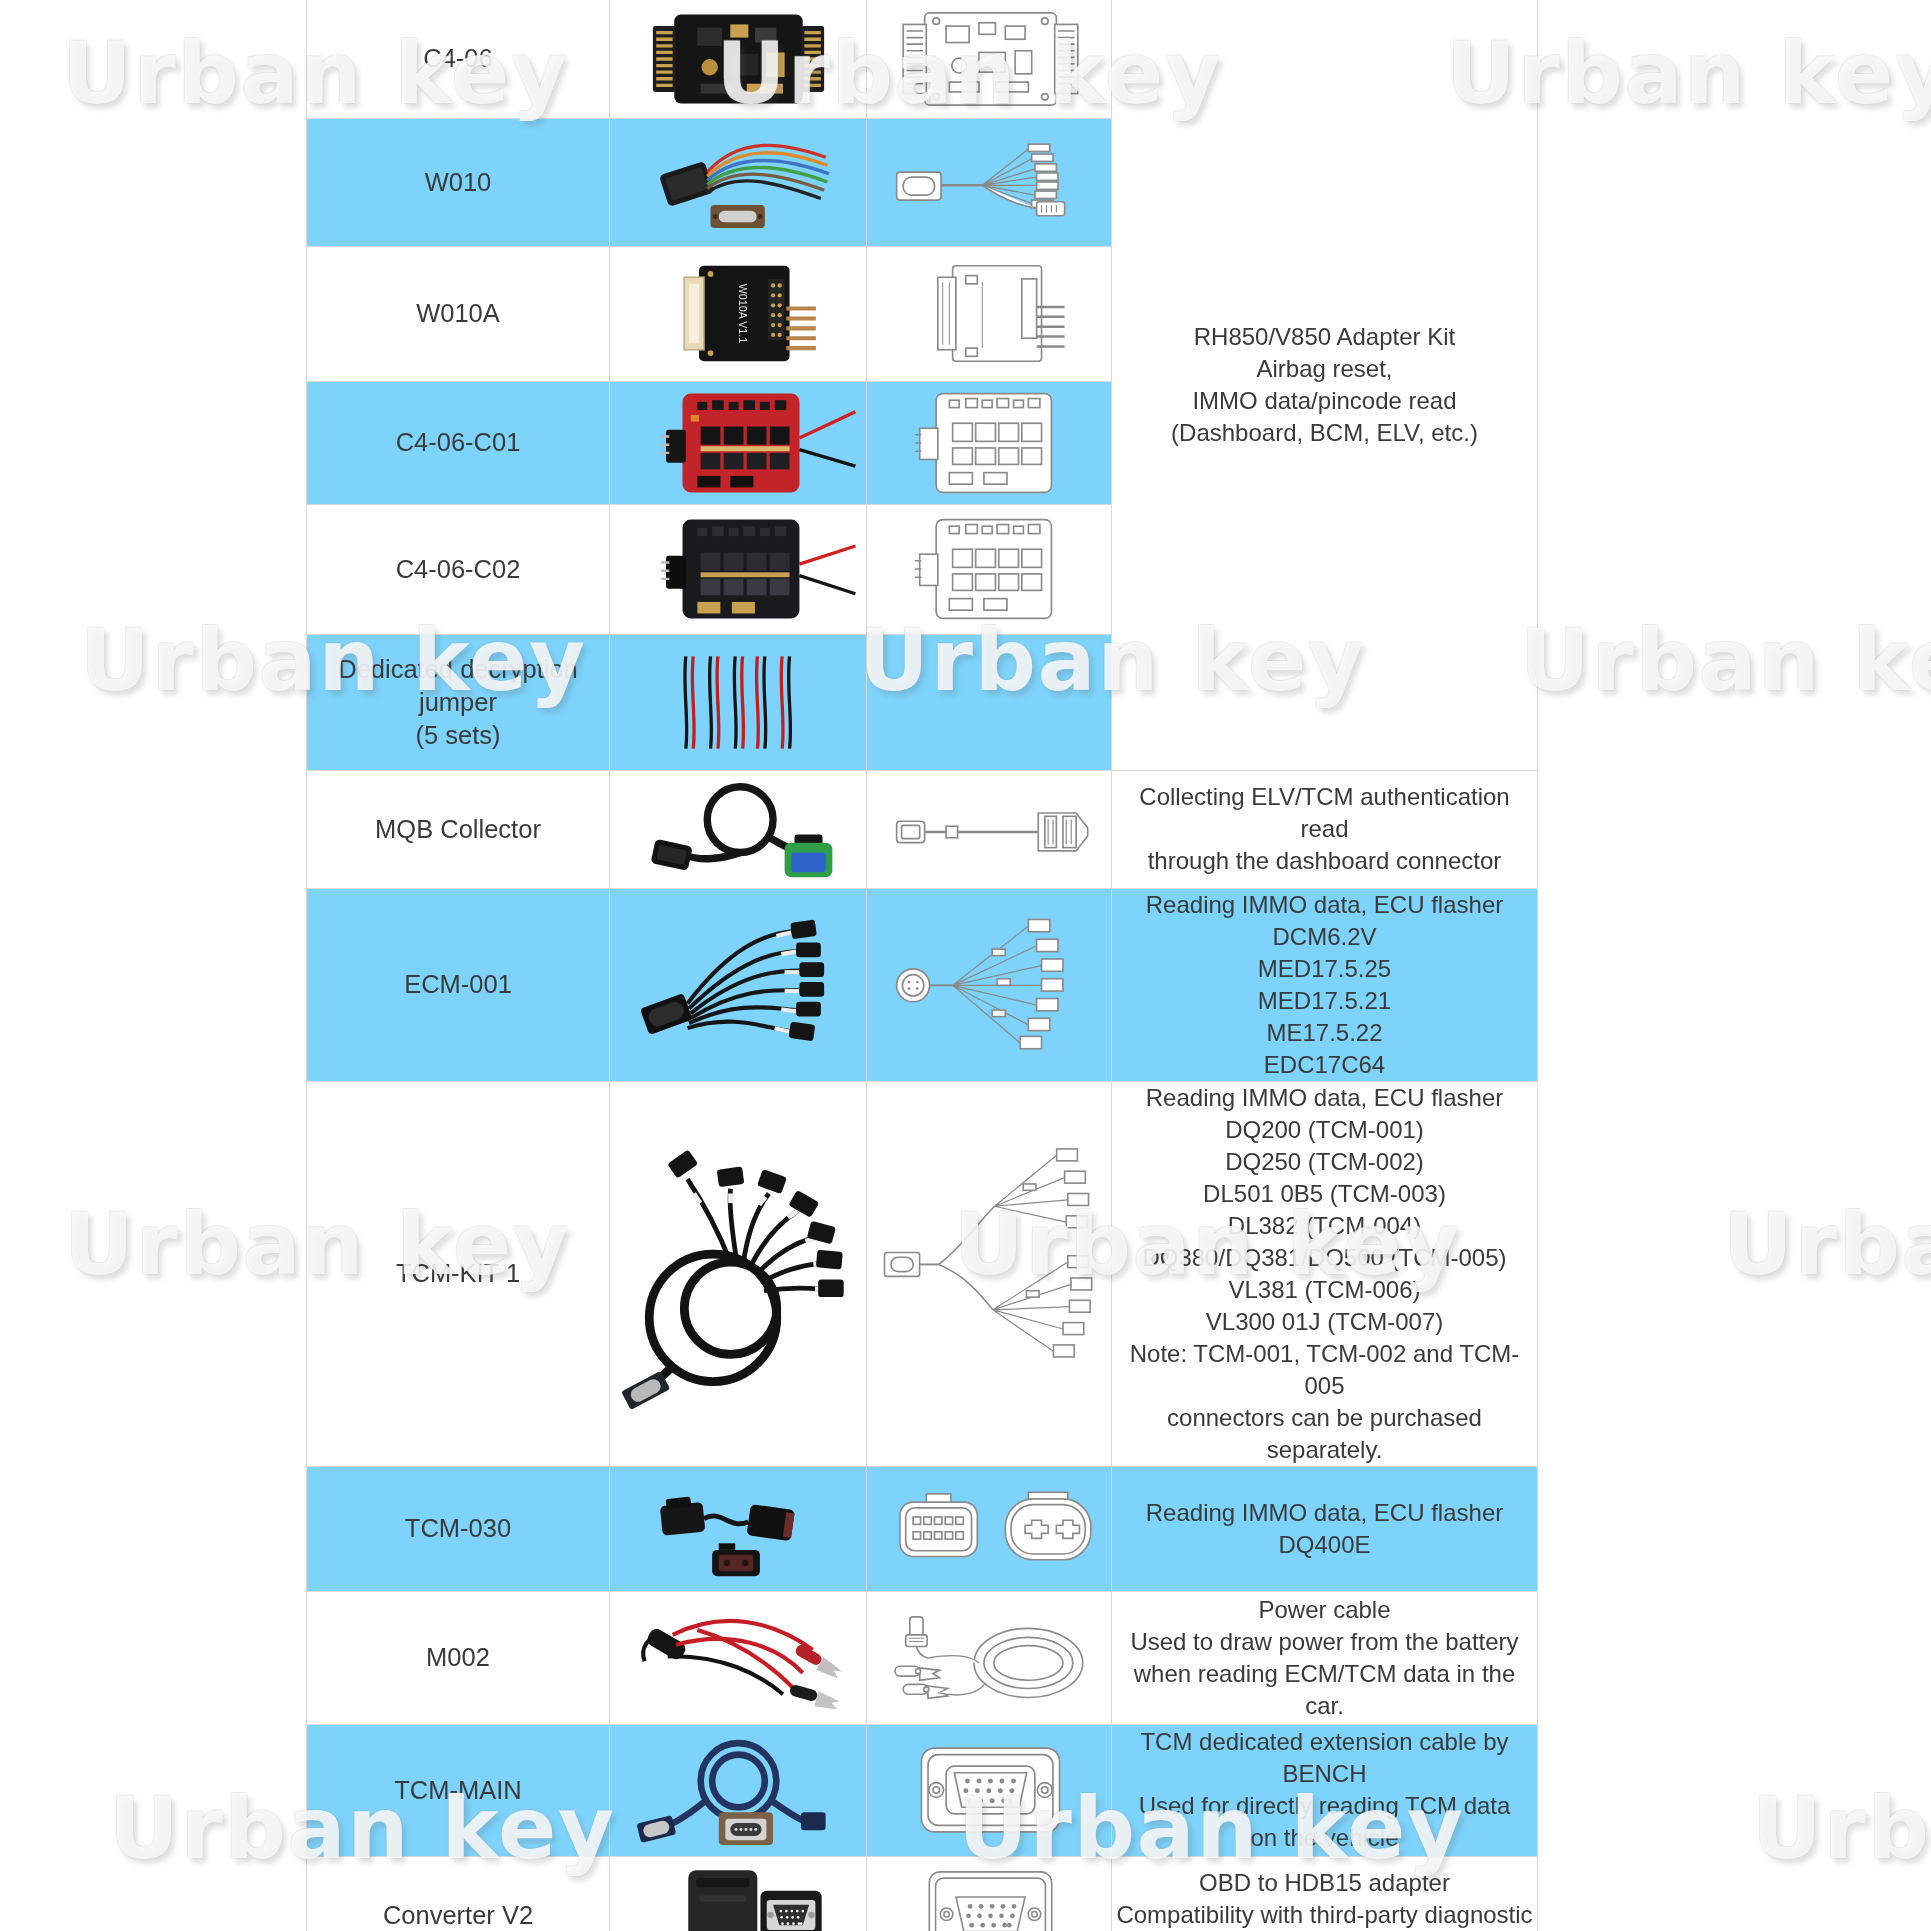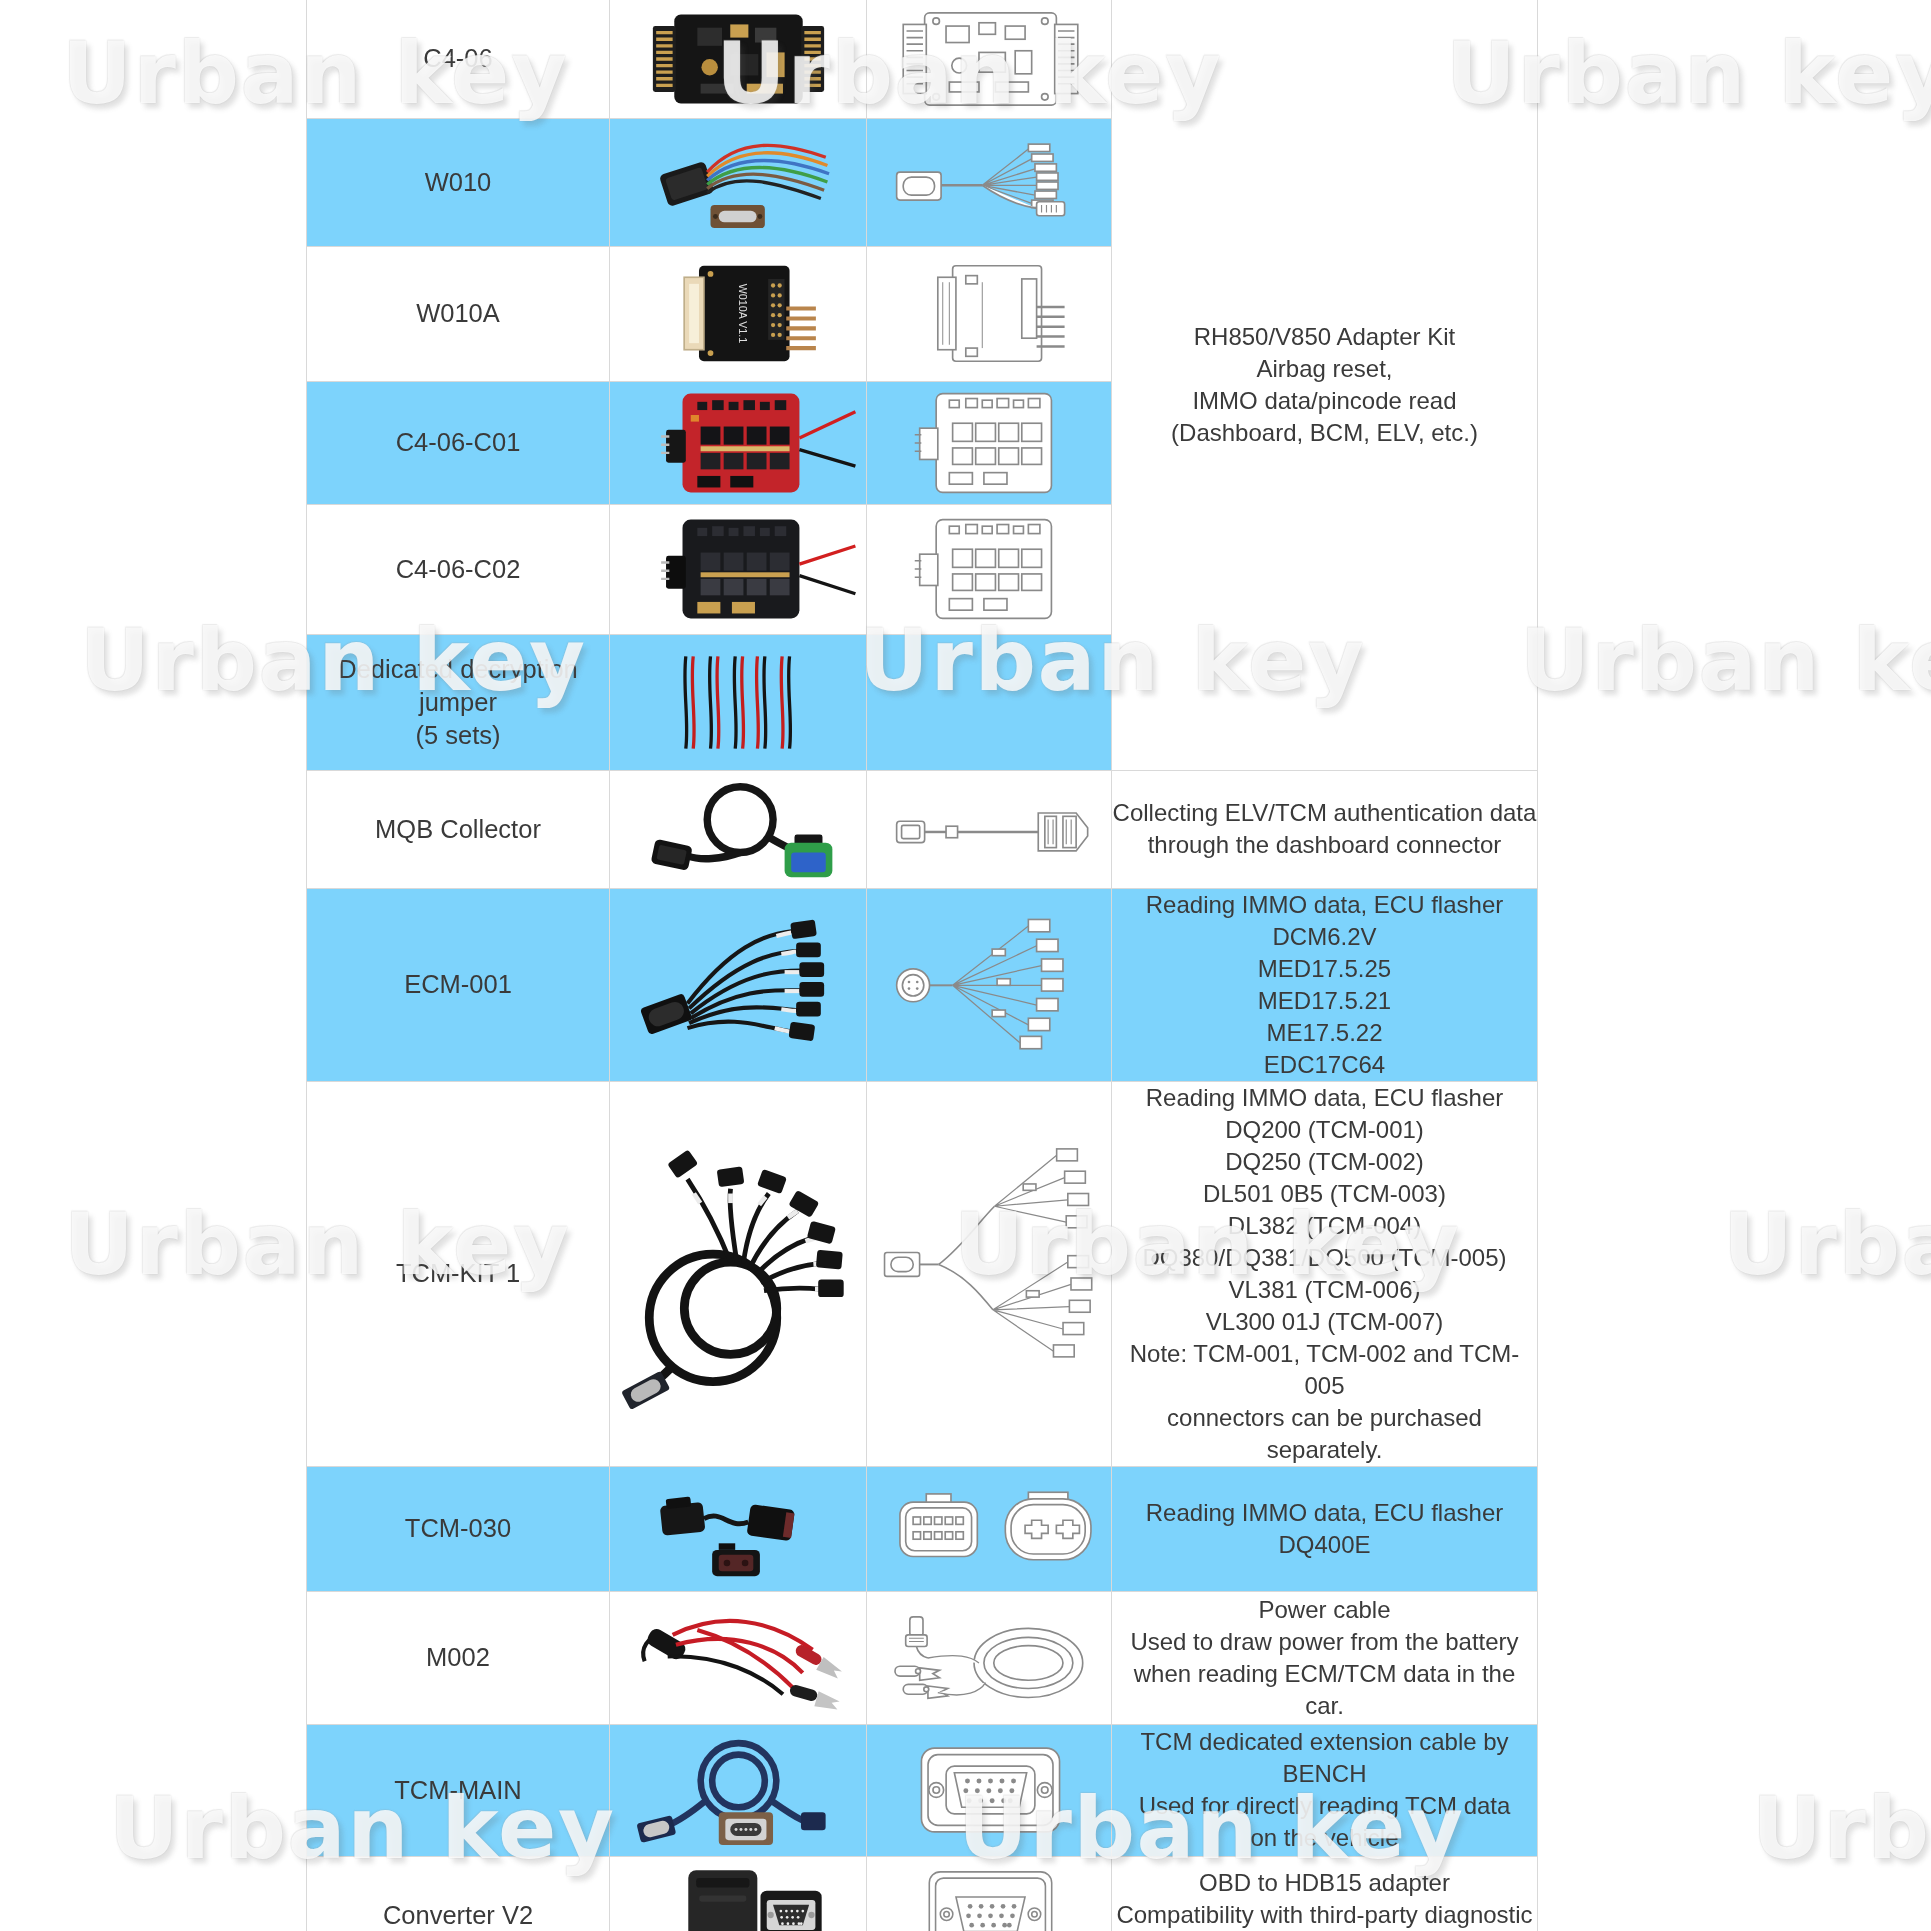--- a/index.html
+++ b/index.html
@@ -345,21 +345,21 @@
             <path d="M70 71 H96" stroke-width="3"></path>
                 <rect x="96" y="64" width="14" height="14"></rect>
             <path d="M110 71 H208" stroke-width="3"></path>
             <path d="M208 48 h46 l14 18 v10 l-14 18 h-46 z"></path>
             <rect x="216" y="52" width="14" height="38"></rect>
                 <rect x="238" y="52" width="16" height="38"></rect>
             <path d="M220 56v30M226 56v30M242 56v30M248 56v30" stroke-width="1.4"></path>
           </g>
         </svg>
       </td>
-      <td class="desc">Collecting ELV/TCM authentication data
+      <td class="desc">Collecting ELV/TCM authentication read
 through the dashboard connector</td>
     </tr>
 
     <tr class="gray" style="height:188px">
       <td class="name-cell">ECM-001</td>
       <td class="photo-cell">
         <svg viewBox="0 0 300 210" width="247" height="173">
           <g transform="rotate(-20 62 140)">
                 <rect x="34" y="124" width="56" height="34" rx="5" fill="#101010"></rect>
                 <rect x="40" y="130" width="44" height="22" rx="11" fill="#2c2c2c"></rect>

